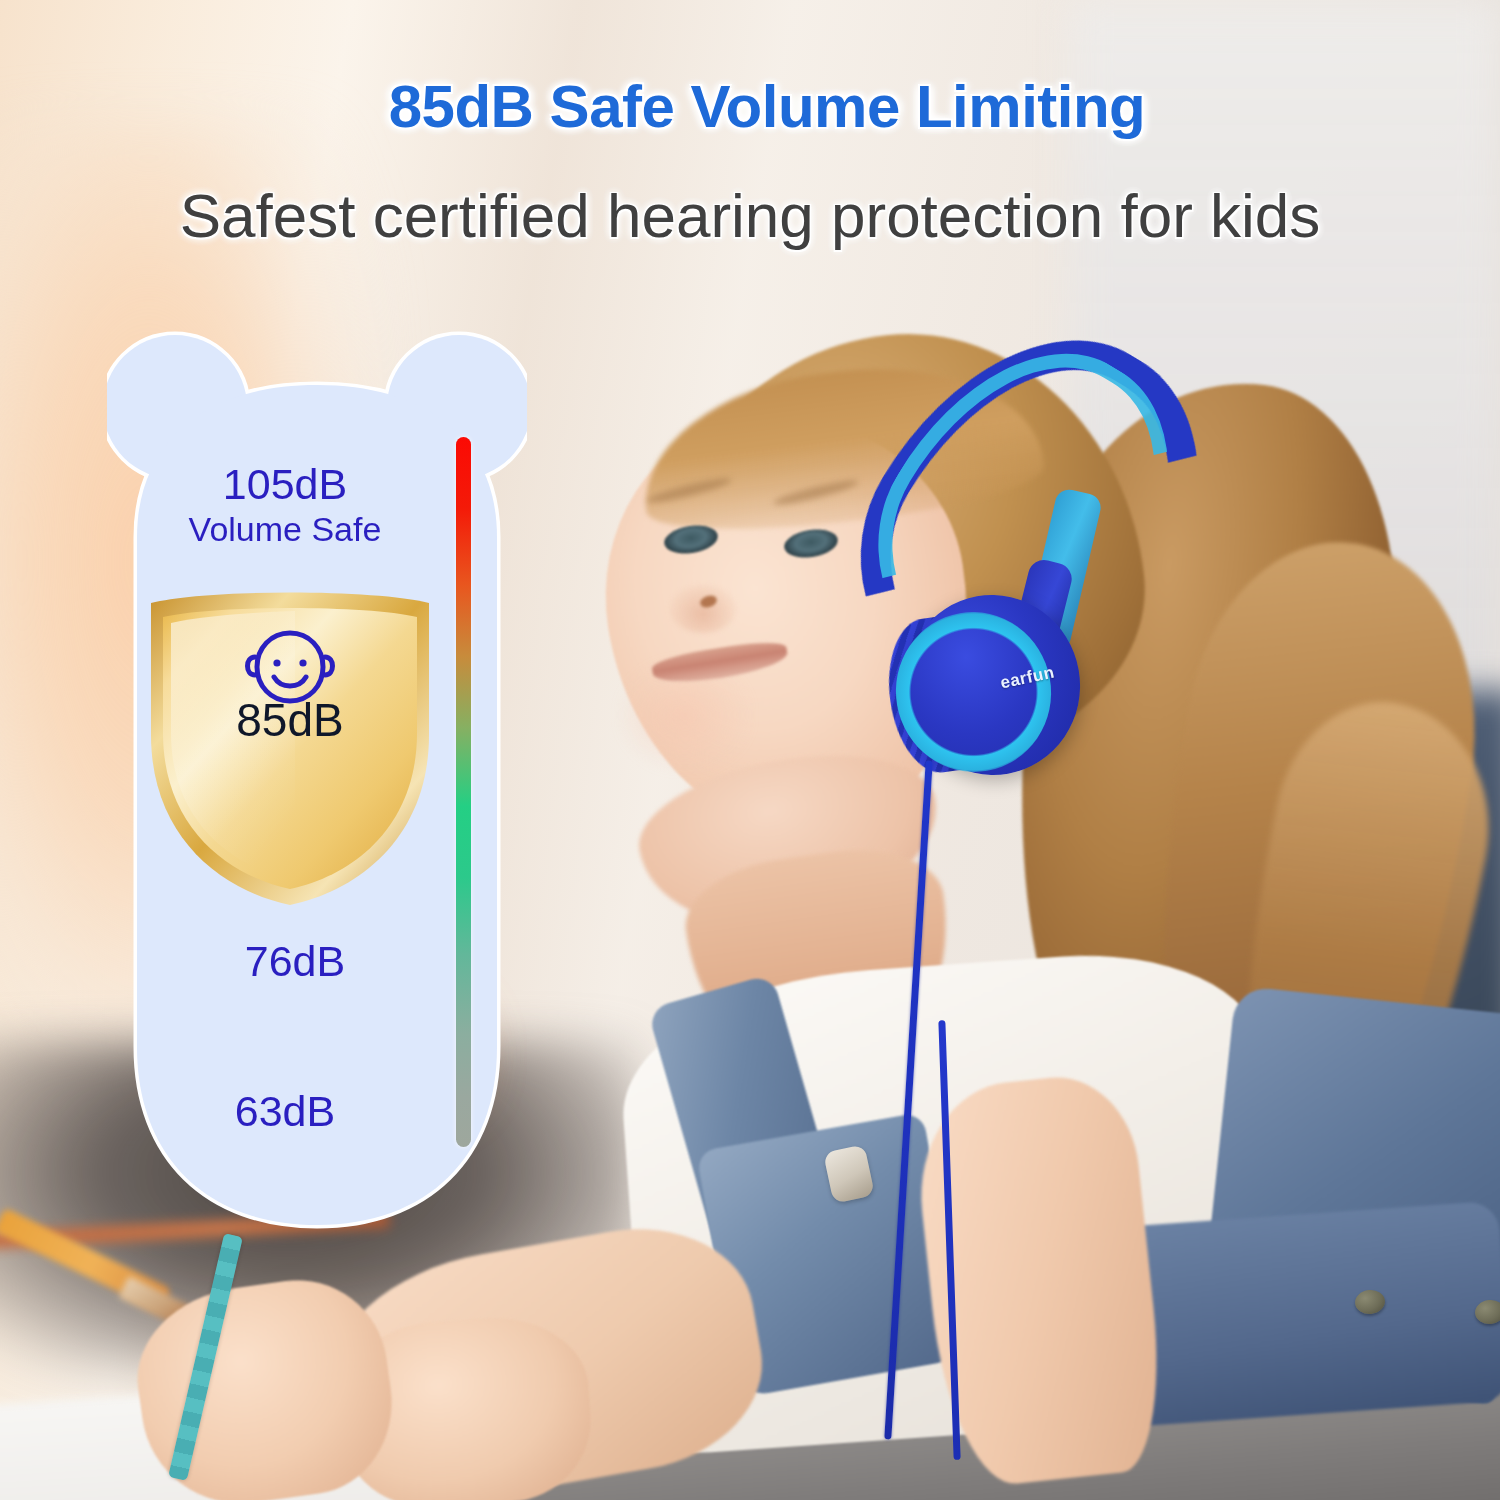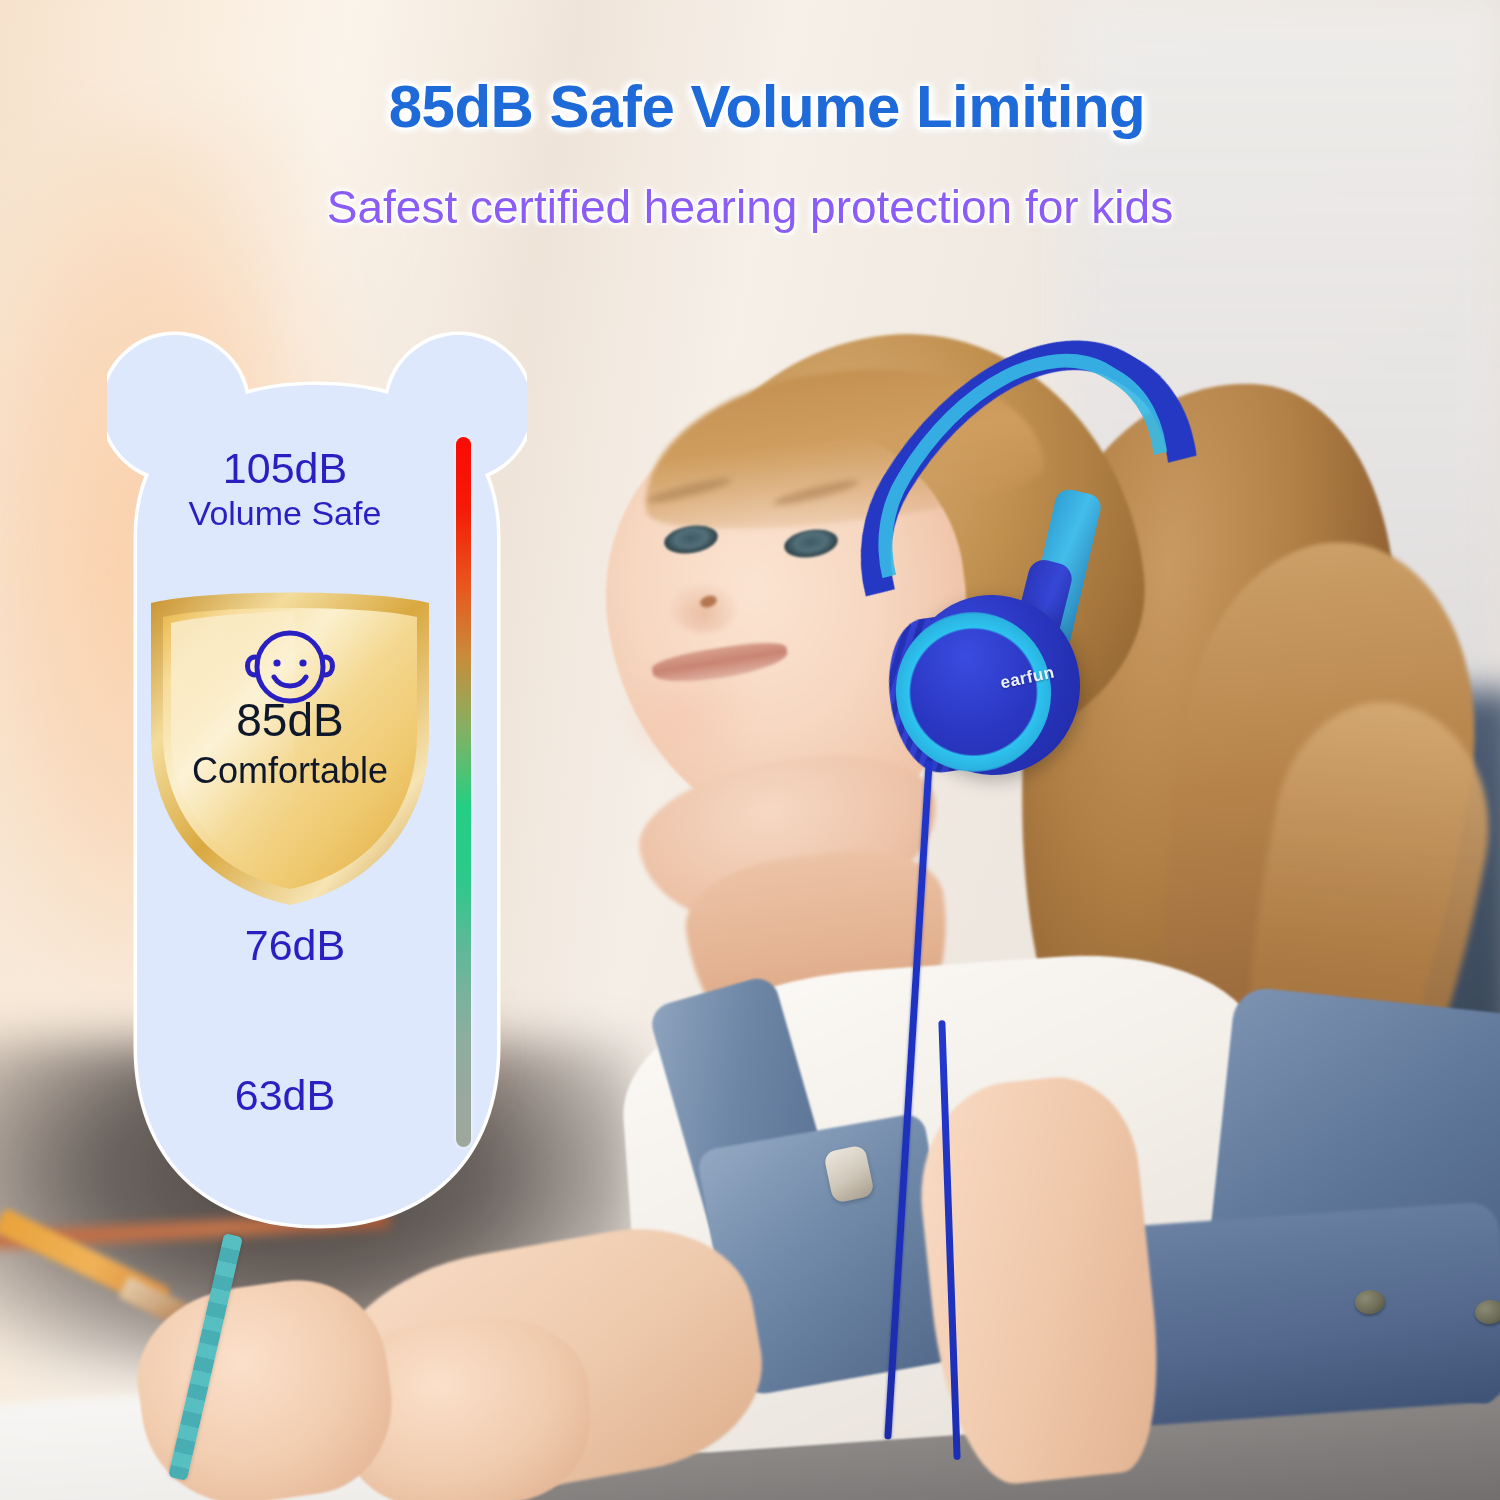--- a/index.html
+++ b/index.html
@@ -395,22 +395,22 @@
     letter-spacing:-0.5px;
     text-shadow:
       0 0 10px #fff, 0 0 10px #fff, 0 0 12px #fff,
       2px 2px 0 #fff, -2px 2px 0 #fff, 2px -2px 0 #fff, -2px -2px 0 #fff,
       4px 0 8px rgba(255,255,255,.95), -4px 0 8px rgba(255,255,255,.95);
     white-space: nowrap;
   }
   .subhead {
     position:absolute; left:0; top:180px; width:1500px;
     text-align:center;
-    font-size:46px; font-weight:normal;
-    color:#8b5cf6;
+    font-size:62px; font-weight:normal;
+    color:#404040;
     text-shadow:
       0 0 8px #fff, 0 0 8px #fff, 0 0 10px #fff,
       1.5px 1.5px 0 #fff, -1.5px 1.5px 0 #fff, 1.5px -1.5px 0 #fff, -1.5px -1.5px 0 #fff;
     white-space: nowrap;
   }
 
   
   .bear-panel {
     position:absolute; left:107px; top:327px; width:420px; height:910px;
     filter: drop-shadow(0 0 0 rgba(0,0,0,0));
@@ -418,20 +418,21 @@
   .bear-panel svg { display:block; }
 
   .panel-content { position:absolute; left:107px; top:327px; width:420px; height:910px; }
 
   .lbl {
     position:absolute;
     text-align:center;
     color:#2A1FC0;
     line-height:1.08;
     white-space:nowrap;
+    margin-top:16px;
   }
   .lbl .big { font-size:43px; display:block; }
   .lbl .small { font-size:34px; display:block; margin-top:4px; }
 
   
   .lbl-high { left:0; top:118px; width:356px; }
   
   .lbl-mid { left:10px; top:595px; width:356px; }
   
   .lbl-low { left:0; top:745px; width:356px; }
@@ -603,21 +604,20 @@
 
   <div class="panel-content">
 
     <div class="lbl lbl-high">
       <span class="big">105dB</span>
       <span class="small">Volume Safe</span>
     </div>
 
     <div class="shield-text">
       <div class="shield-db">85dB</div>
-      <div class="shield-cmf">Comfortable</div>
     </div>
 
     <div class="lbl lbl-mid">
       <span class="big">76dB</span>
     </div>
 
     <div class="lbl lbl-low">
       <span class="big">63dB</span>
     </div>
   </div>

